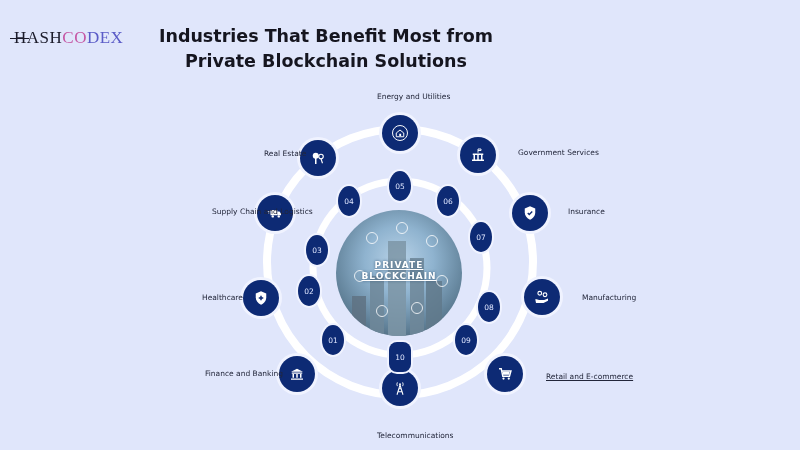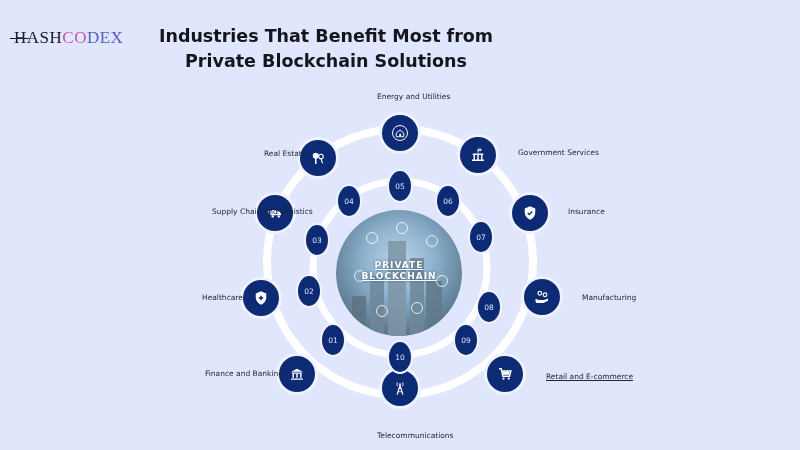--- a/index.html
+++ b/index.html
@@ -122,28 +122,28 @@
 <div class="node big" style="left:400px;top:388px;">
   <svg class="ic" viewBox="0 0 24 24">
       <path d="M12 8l-4 13 M12 8l4 13 M9 17h6 M10 13h4" stroke="#fff" stroke-width="1.4" fill="none"></path>
       <circle cx="12" cy="7" r="1.3" fill="#fff"></circle>
       <path d="M8.5 4.5a5 5 0 000 5 M15.5 4.5a5 5 0 010 5" stroke="#fff" stroke-width="1.2" fill="none"></path>
     </svg>
 </div>
 
 <div class="node num" style="left:333px;top:336px;">01</div>
 <div class="node num" style="left:309px;top:287px;">02</div>
-<div class="node num" style="left:317px;top:236px;">03</div>
+<div class="node num" style="left:317px;top:246px;">03</div>
 <div class="node num" style="left:349px;top:197px;">04</div>
 <div class="node num" style="left:400px;top:182px;">05</div>
 <div class="node num" style="left:448px;top:197px;">06</div>
 <div class="node num" style="left:481px;top:233px;">07</div>
 <div class="node num" style="left:489px;top:303px;">08</div>
 <div class="node num" style="left:466px;top:336px;">09</div>
-<div class="node num" style="left:400px;top:353px;">10</div>
+<div class="node num" style="left:400px;top:353px;border-radius:8px;">10</div>
 
 <div class="label" style="left:194px;top:369px;">Finance and Banking</div>
 <div class="label" style="left:191px;top:293px;">Healthcare</div>
 <div class="label" style="left:156px;top:207px;margin-left:45px;">Supply Chain and Logistics</div>
 <div class="label" style="left:253px;top:149px;">Real Estate</div>
 <div class="label" style="left:366px;top:92px;">Energy and Utilities</div>
 <div class="label" style="left:507px;top:148px;">Government Services</div>
 <div class="label" style="left:557px;top:207px;">Insurance</div>
 <div class="label" style="left:571px;top:293px;">Manufacturing</div>
 <div class="label" style="left:535px;top:372px;text-decoration:underline;">Retail and E-commerce</div>

